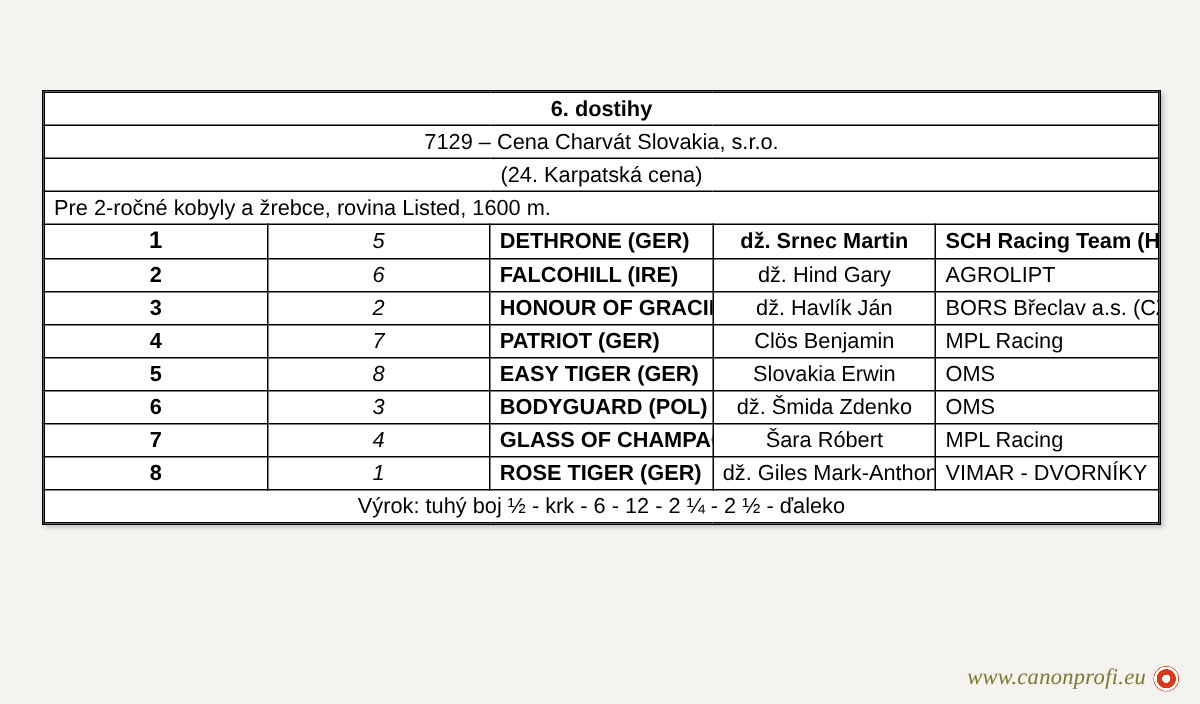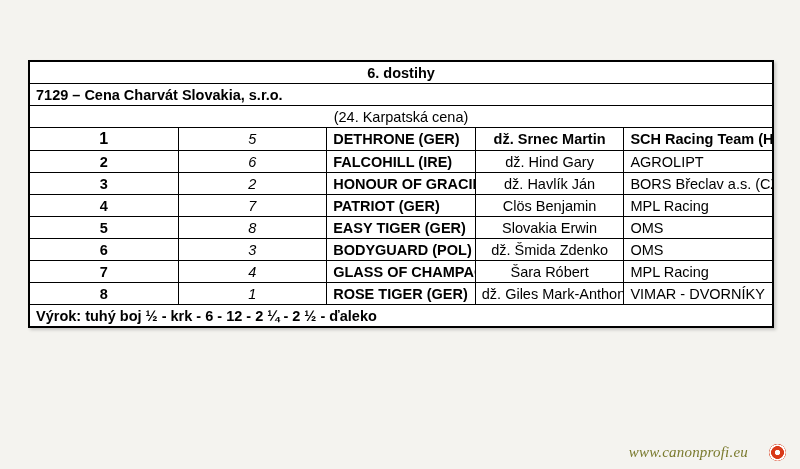--- a/index.html
+++ b/index.html
@@ -49,22 +49,22 @@
     overflow: hidden;
     white-space: nowrap;
   }
   .title-row td {
     text-align: center;
     font-weight: bold;
     font-size: 15.5px;
     padding: 3px 4px;
   }
   .subtitle-row td {
-    text-align: left;
-    font-weight: bold;
+    text-align: center;
+    font-weight: normal;
     font-size: 15.5px;
     padding: 3px 4px;
   }
   .subtitle2-row td {
     text-align: center;
     font-weight: normal;
     font-size: 14.5px;
     padding: 3px 4px;
   }
   .cond-row td {
@@ -106,32 +106,31 @@
     font-weight: bold;
   }
   tr.first-place .col-pos {
     font-size: 16px;
   }
   tr.first-place .col-num {
     font-style: italic;
     font-weight: normal;
   }
   .result-row td {
-    text-align: left;
+    text-align: center;
     font-size: 14.5px;
     padding: 3px 6px;
-    font-weight: bold;
   }
   .watermark {
     position: absolute;
     right: 14px;
     bottom: 8px;
     display: flex;
     align-items: center;
-    gap: 21px;
+    gap: 5px;
   }
   .watermark-text {
     font-family: "Liberation Serif", serif;
     font-style: italic;
     font-size: 15px;
     color: #7a7a2e;
     letter-spacing: 0.2px;
   }
   .wm-logo {
     width: 17px;
@@ -151,20 +150,23 @@
       <tbody>
         <tr class="title-row">
           <td colspan="5">6. dostihy</td>
         </tr>
         <tr class="subtitle-row">
           <td colspan="5">7129 – Cena Charvát Slovakia, s.r.o.</td>
         </tr>
         <tr class="subtitle2-row">
           <td colspan="5">(24. Karpatská cena)</td>
         </tr>
+        <tr class="cond-row">
+          <td colspan="5">Pre 2-ročné kobyly a žrebce, rovina Listed, 1600 m.</td>
+        </tr>
 
         <tr class="result-item first-place">
           <td class="col-pos">1</td>
           <td class="col-num">5</td>
           <td class="col-horse">DETHRONE (GER)</td>
           <td class="col-jockey">dž. Srnec Martin</td>
           <td class="col-team">SCH Racing Team (HUN)</td>
         </tr>
         <tr class="result-item">
           <td class="col-pos">2</td>

